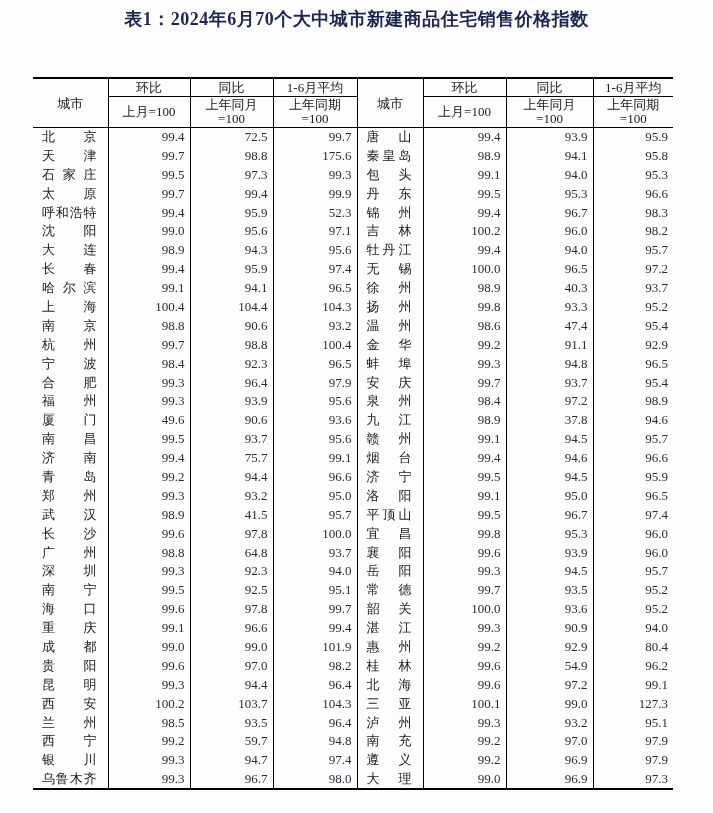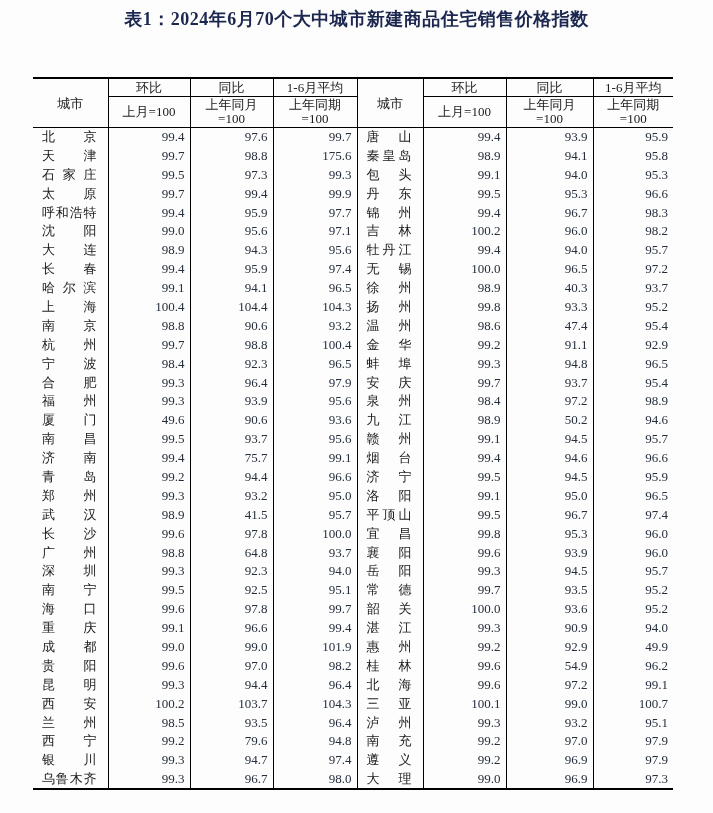--- a/index.html
+++ b/index.html
@@ -100,21 +100,21 @@
   </thead>
   <tbody>
       <tr>
         <td class="city no-left">
           <span class="city-justify">
             <span>北</span>
             <span>京</span>
           </span>
         </td>
         <td class="num">99.4</td>
-        <td class="num">97.6</td>
+        <td class="num">72.5</td>
         <td class="num">99.7</td>
         <td class="city">
           <span class="city-justify">
             <span>唐</span>
             <span>山</span>
           </span>
         </td>
         <td class="num">99.4</td>
         <td class="num">93.9</td>
         <td class="num no-right">95.9</td>
@@ -185,21 +185,21 @@
         <td class="city no-left">
           <span class="city-justify">
             <span>呼</span>
             <span>和</span>
             <span>浩</span>
             <span>特</span>
           </span>
         </td>
         <td class="num">99.4</td>
         <td class="num">95.9</td>
-        <td class="num">97.7</td>
+        <td class="num">52.3</td>
         <td class="city">
           <span class="city-justify">
             <span>锦</span>
             <span>州</span>
           </span>
         </td>
         <td class="num">99.4</td>
         <td class="num">96.7</td>
         <td class="num no-right">98.3</td>
       </tr>
@@ -415,21 +415,21 @@
         <td class="num">49.6</td>
         <td class="num">90.6</td>
         <td class="num">93.6</td>
         <td class="city">
           <span class="city-justify">
             <span>九</span>
             <span>江</span>
           </span>
         </td>
         <td class="num">98.9</td>
-        <td class="num">50.2</td>
+        <td class="num">37.8</td>
         <td class="num no-right">94.6</td>
       </tr>
       <tr>
         <td class="city no-left">
           <span class="city-justify">
             <span>南</span>
             <span>昌</span>
           </span>
         </td>
         <td class="num">99.5</td>
@@ -657,21 +657,21 @@
         <td class="num">99.0</td>
         <td class="num">101.9</td>
         <td class="city">
           <span class="city-justify">
             <span>惠</span>
             <span>州</span>
           </span>
         </td>
         <td class="num">99.2</td>
         <td class="num">92.9</td>
-        <td class="num no-right">49.9</td>
+        <td class="num no-right">80.4</td>
       </tr>
       <tr>
         <td class="city no-left">
           <span class="city-justify">
             <span>贵</span>
             <span>阳</span>
           </span>
         </td>
         <td class="num">99.6</td>
         <td class="num">97.0</td>
@@ -717,21 +717,21 @@
         <td class="num">103.7</td>
         <td class="num">104.3</td>
         <td class="city">
           <span class="city-justify">
             <span>三</span>
             <span>亚</span>
           </span>
         </td>
         <td class="num">100.1</td>
         <td class="num">99.0</td>
-        <td class="num no-right">100.7</td>
+        <td class="num no-right">127.3</td>
       </tr>
       <tr>
         <td class="city no-left">
           <span class="city-justify">
             <span>兰</span>
             <span>州</span>
           </span>
         </td>
         <td class="num">98.5</td>
         <td class="num">93.5</td>
@@ -747,21 +747,21 @@
         <td class="num no-right">95.1</td>
       </tr>
       <tr>
         <td class="city no-left">
           <span class="city-justify">
             <span>西</span>
             <span>宁</span>
           </span>
         </td>
         <td class="num">99.2</td>
-        <td class="num">79.6</td>
+        <td class="num">59.7</td>
         <td class="num">94.8</td>
         <td class="city">
           <span class="city-justify">
             <span>南</span>
             <span>充</span>
           </span>
         </td>
         <td class="num">99.2</td>
         <td class="num">97.0</td>
         <td class="num no-right">97.9</td>

